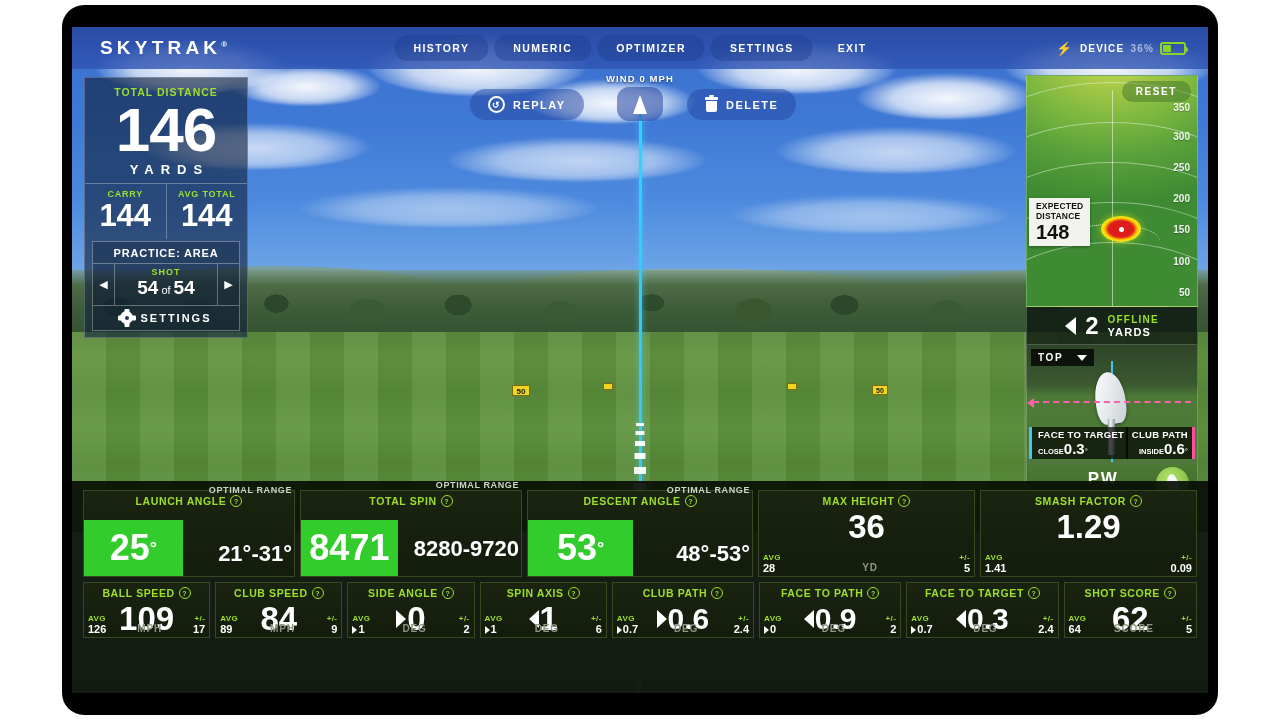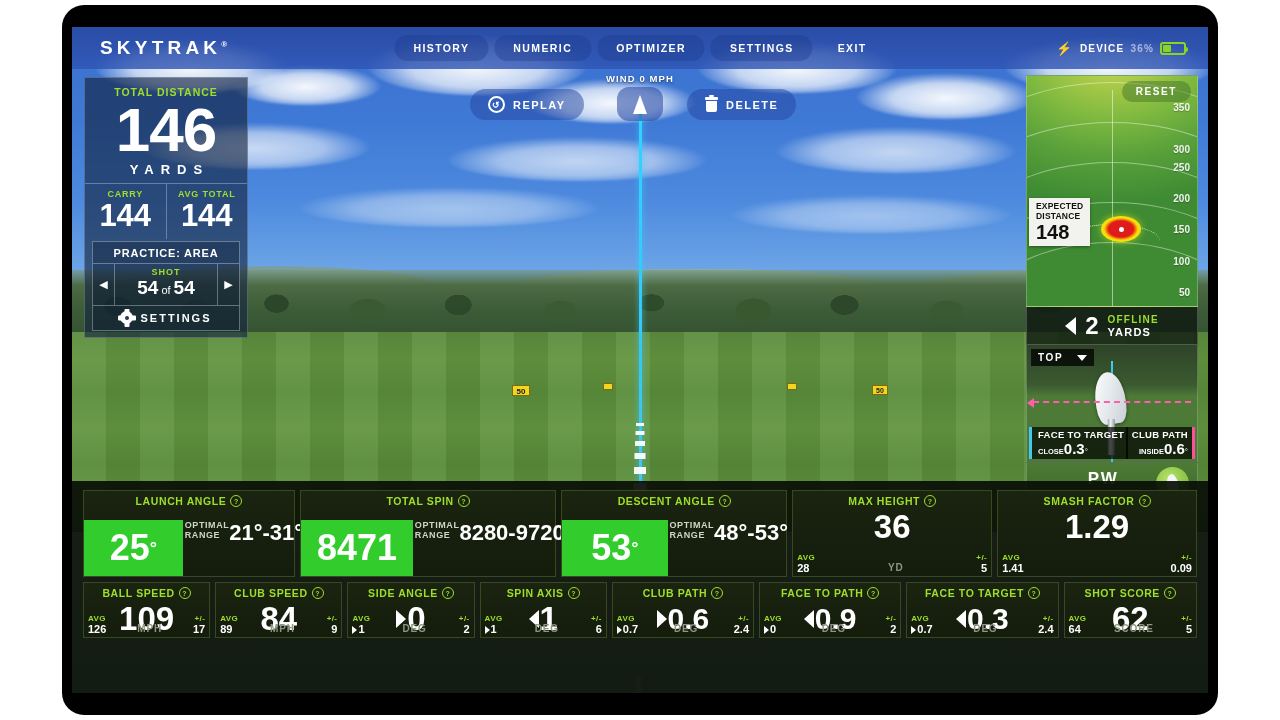--- a/index.html
+++ b/index.html
@@ -692,23 +692,24 @@
     background: #32cc2c;
     color: #fff;
     flex: 0 0 47%;
     display: flex; align-items: center; justify-content: center;
     font-size: 36px; font-weight: bold;
     line-height: 36px;
   }
   .opt-value .deg { font-size: 18px; vertical-align: super; }
   .opt-range {
     flex: 1;
-    display: flex; align-items: flex-start; justify-content: center;
+    display: flex; flex-direction: column; align-items: flex-end; justify-content: center;
     color: #fff;
     padding: 0 2px;
+    gap: 46px;
   }
   .opt-range .orl { color: #cfd6c6; font-size: 9px; font-weight: bold; letter-spacing: .6px; }
   .opt-range .orv { font-size: 22px; font-weight: bold; line-height: 25px; white-space: nowrap; }
   .opt-range .oru { color: #b9c2ad; font-size: 8.5px; font-weight: bold; letter-spacing: .5px; }
 
   
   .stat-body {
     text-align: center;
     color: #fff;
     font-size: 33px;
@@ -872,21 +873,21 @@
 
       <div id="range-map">
         <div class="arc" style="width:300px;height:160px;top:6px;"></div>
         <div class="arc" style="width:290px;height:150px;top:46px;"></div>
         <div class="arc" style="width:280px;height:145px;top:86px;"></div>
         <div class="arc" style="width:268px;height:140px;top:126px;"></div>
         <div class="arc" style="width:256px;height:136px;top:166px;"></div>
         <div class="map-center-line"></div>
 
         <div class="map-tick" style="top:26px;">350</div>
-        <div class="map-tick" style="top:68px;">300</div>
+        <div class="map-tick" style="top:55px;">300</div>
         <div class="map-tick" style="top:86px;">250</div>
         <div class="map-tick" style="top:117px;">200</div>
         <div class="map-tick" style="top:148px;">150</div>
         <div class="map-tick" style="top:180px;">100</div>
         <div class="map-tick" style="top:211px;">50</div>
 
         <div class="shot-trace"></div>
         <div id="shot-dot">
             <span class="ball"></span>
           </div>

